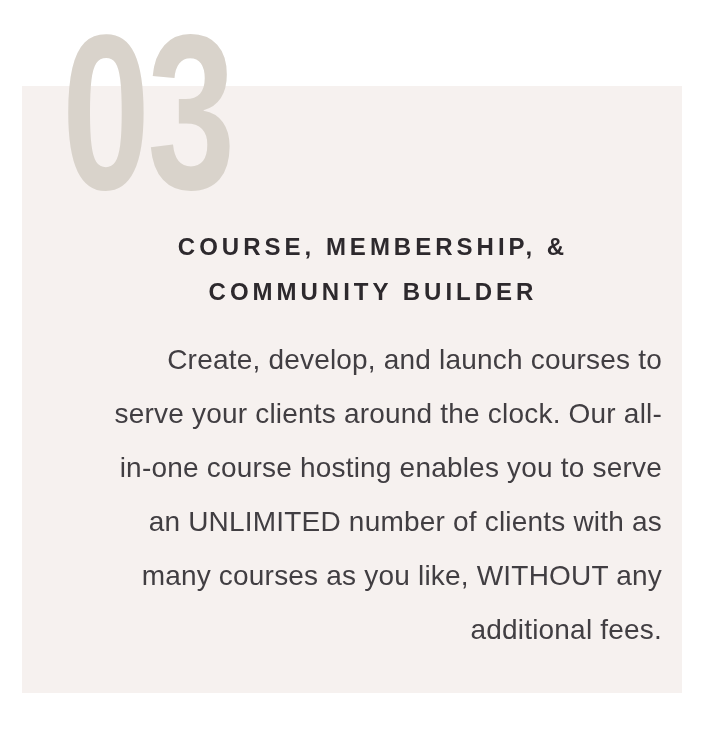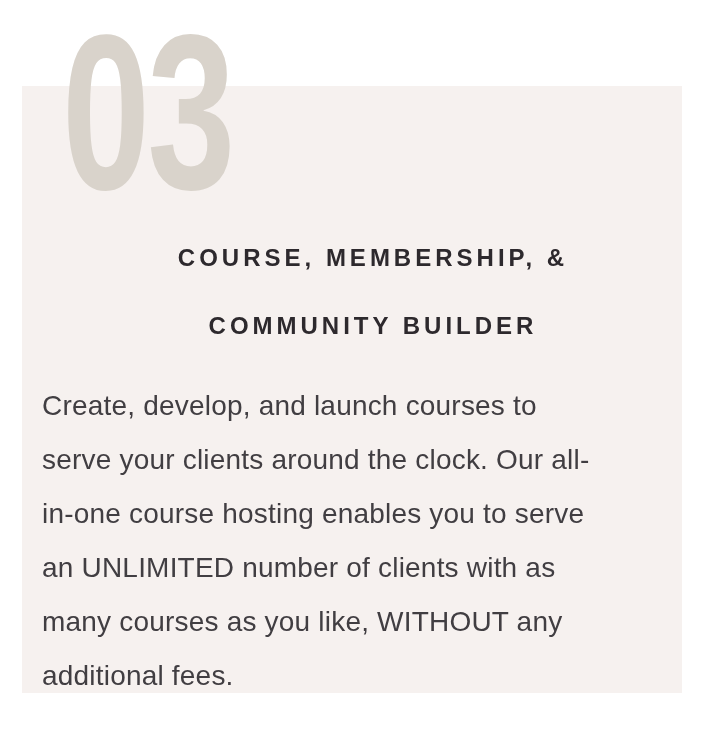--- a/index.html
+++ b/index.html
@@ -41,37 +41,37 @@
     line-height: 1;
     font-weight: 700;
     color: var(--number);
     letter-spacing: -4px;
     transform: scaleX(0.72);
     transform-origin: left top;
     user-select: none;
   }
   .card-heading {
     font-size: 24px;
-    line-height: 68px;
+    line-height: 45px;
     font-weight: 600;
     letter-spacing: 4px;
     color: var(--heading);
     text-align: center;
     white-space: pre-line;
     margin-left: 42px;
   }
   .card-description {
     margin: 19px auto 0;
     max-width: 620px;
     font-size: 28px;
     line-height: 54px;
     font-weight: 400;
     letter-spacing: 0.2px;
     color: var(--body-text);
-    text-align: left;
+    text-align: right;
     white-space: pre-line;
   }
 </style>
 </head>
 <body>
 
 <div class="page">
   <div class="big-number">03</div>
 
   <section class="card">

